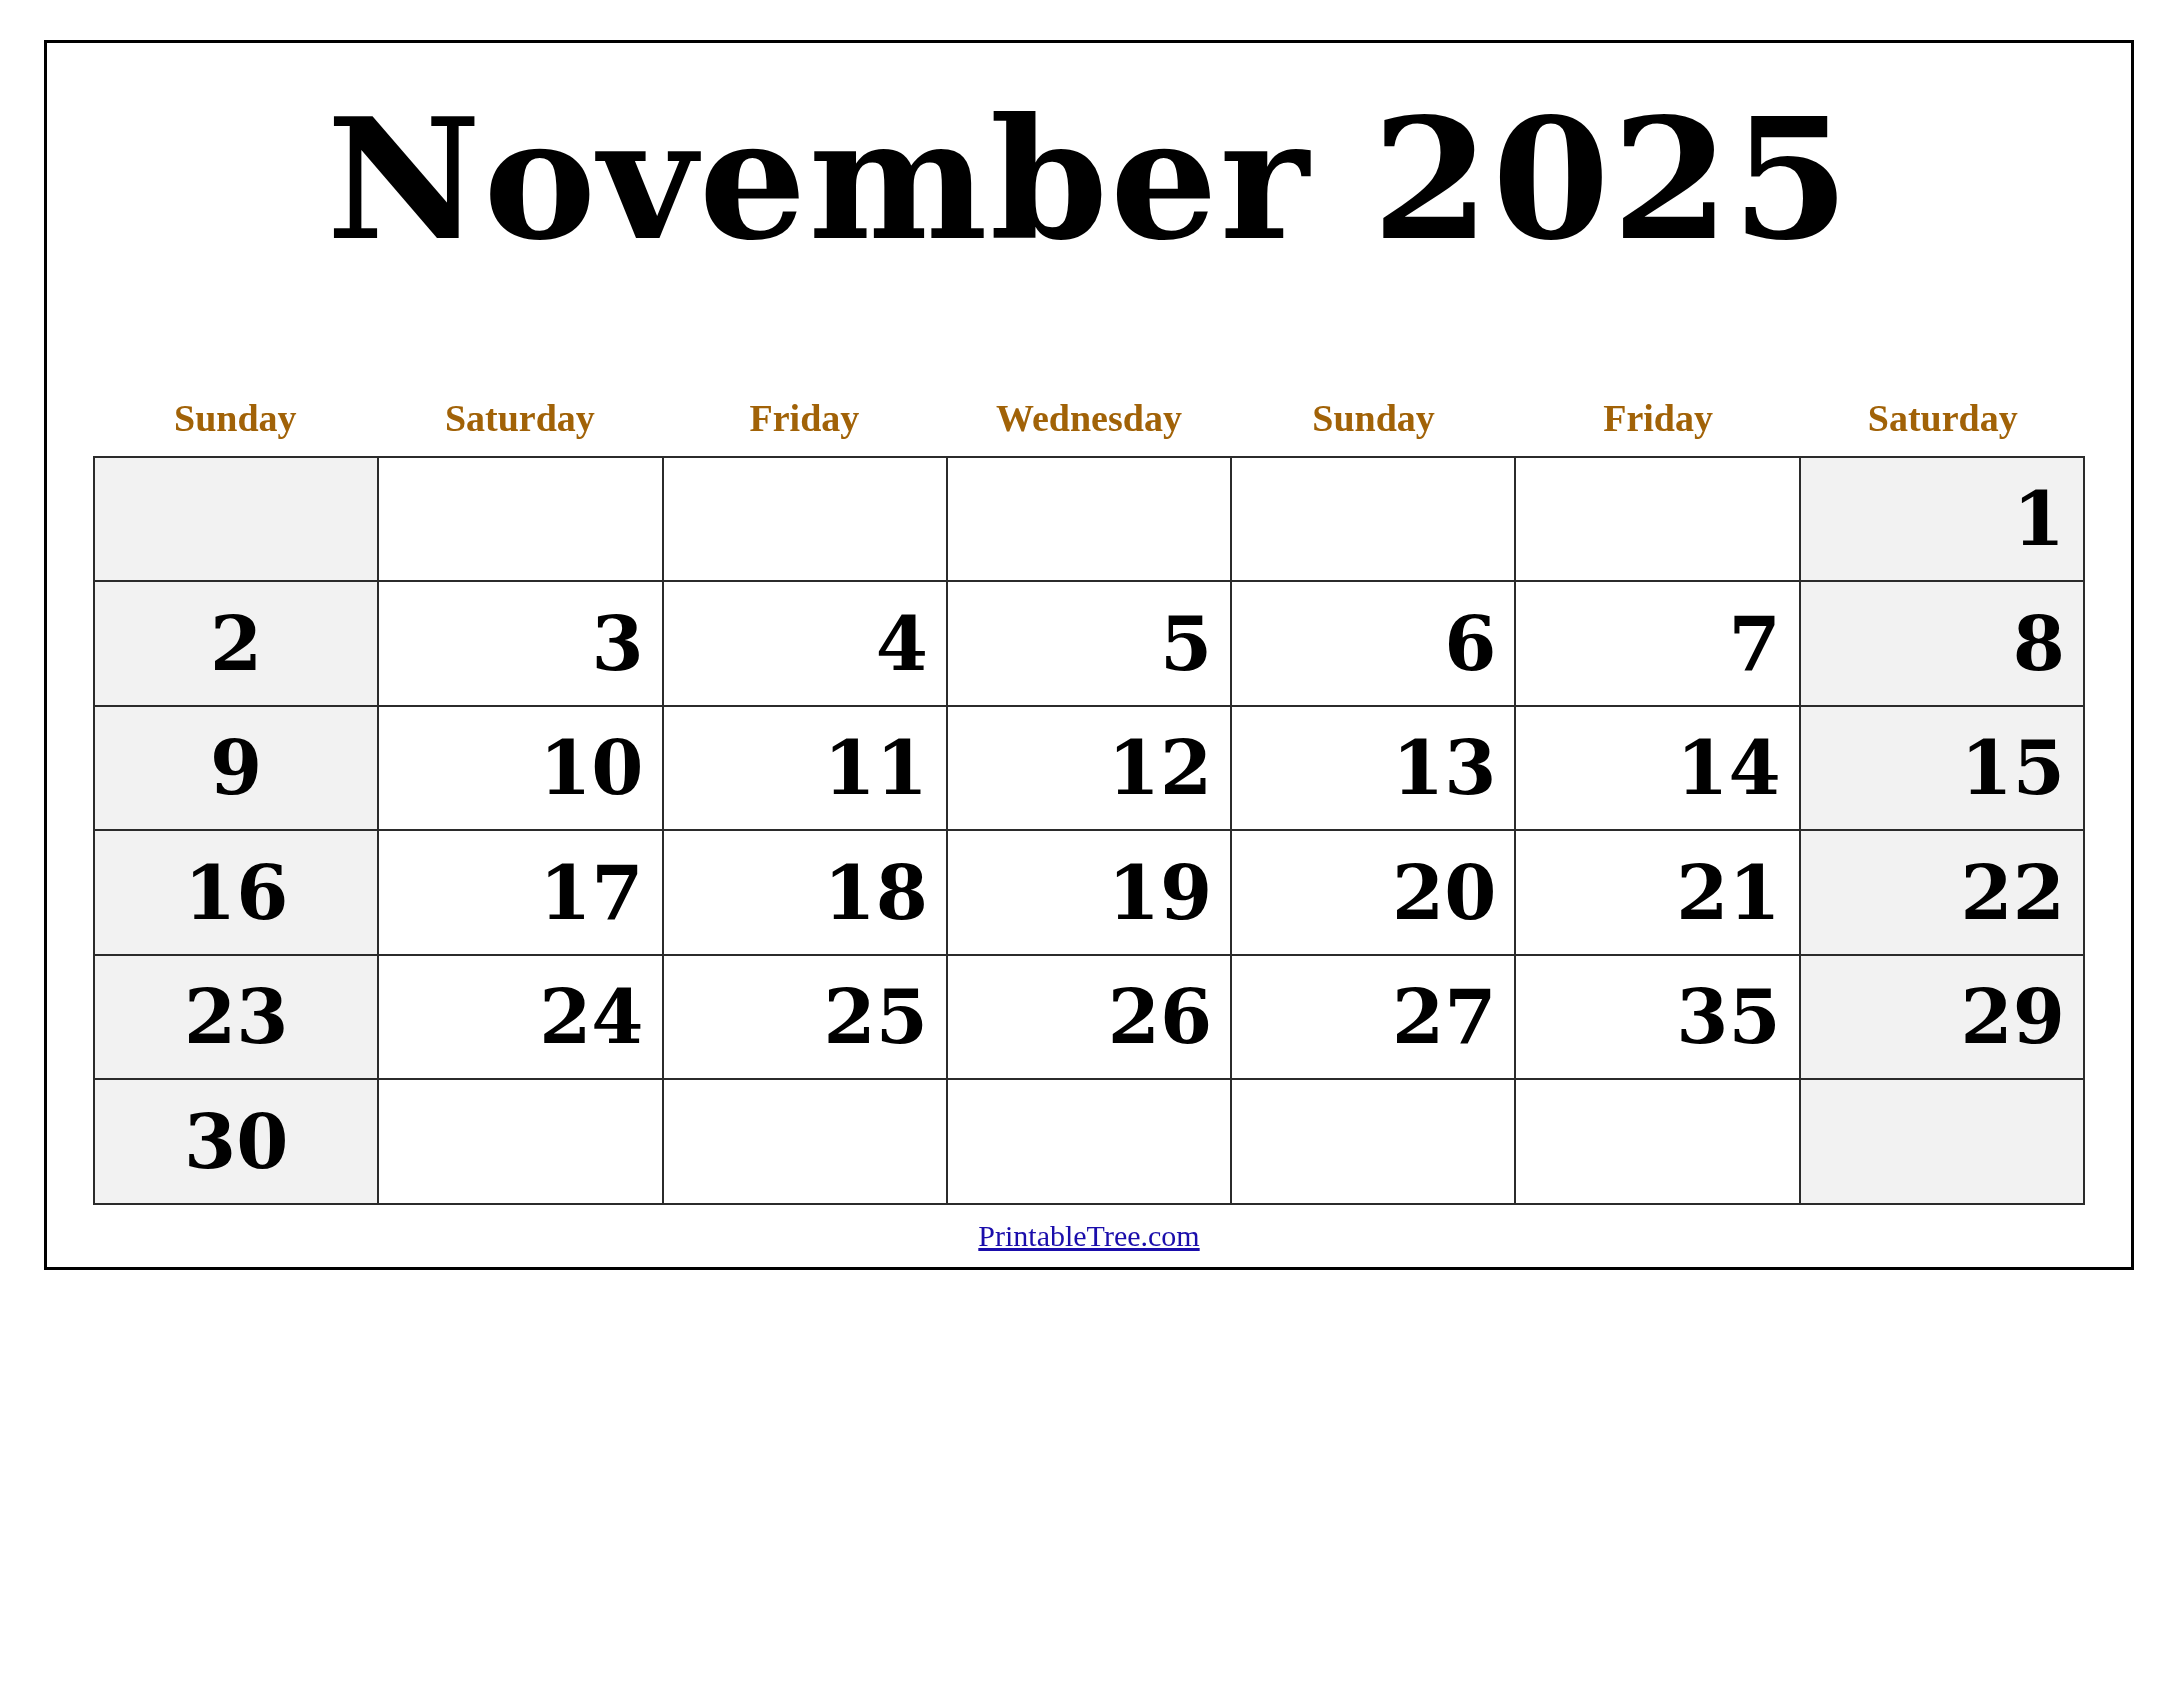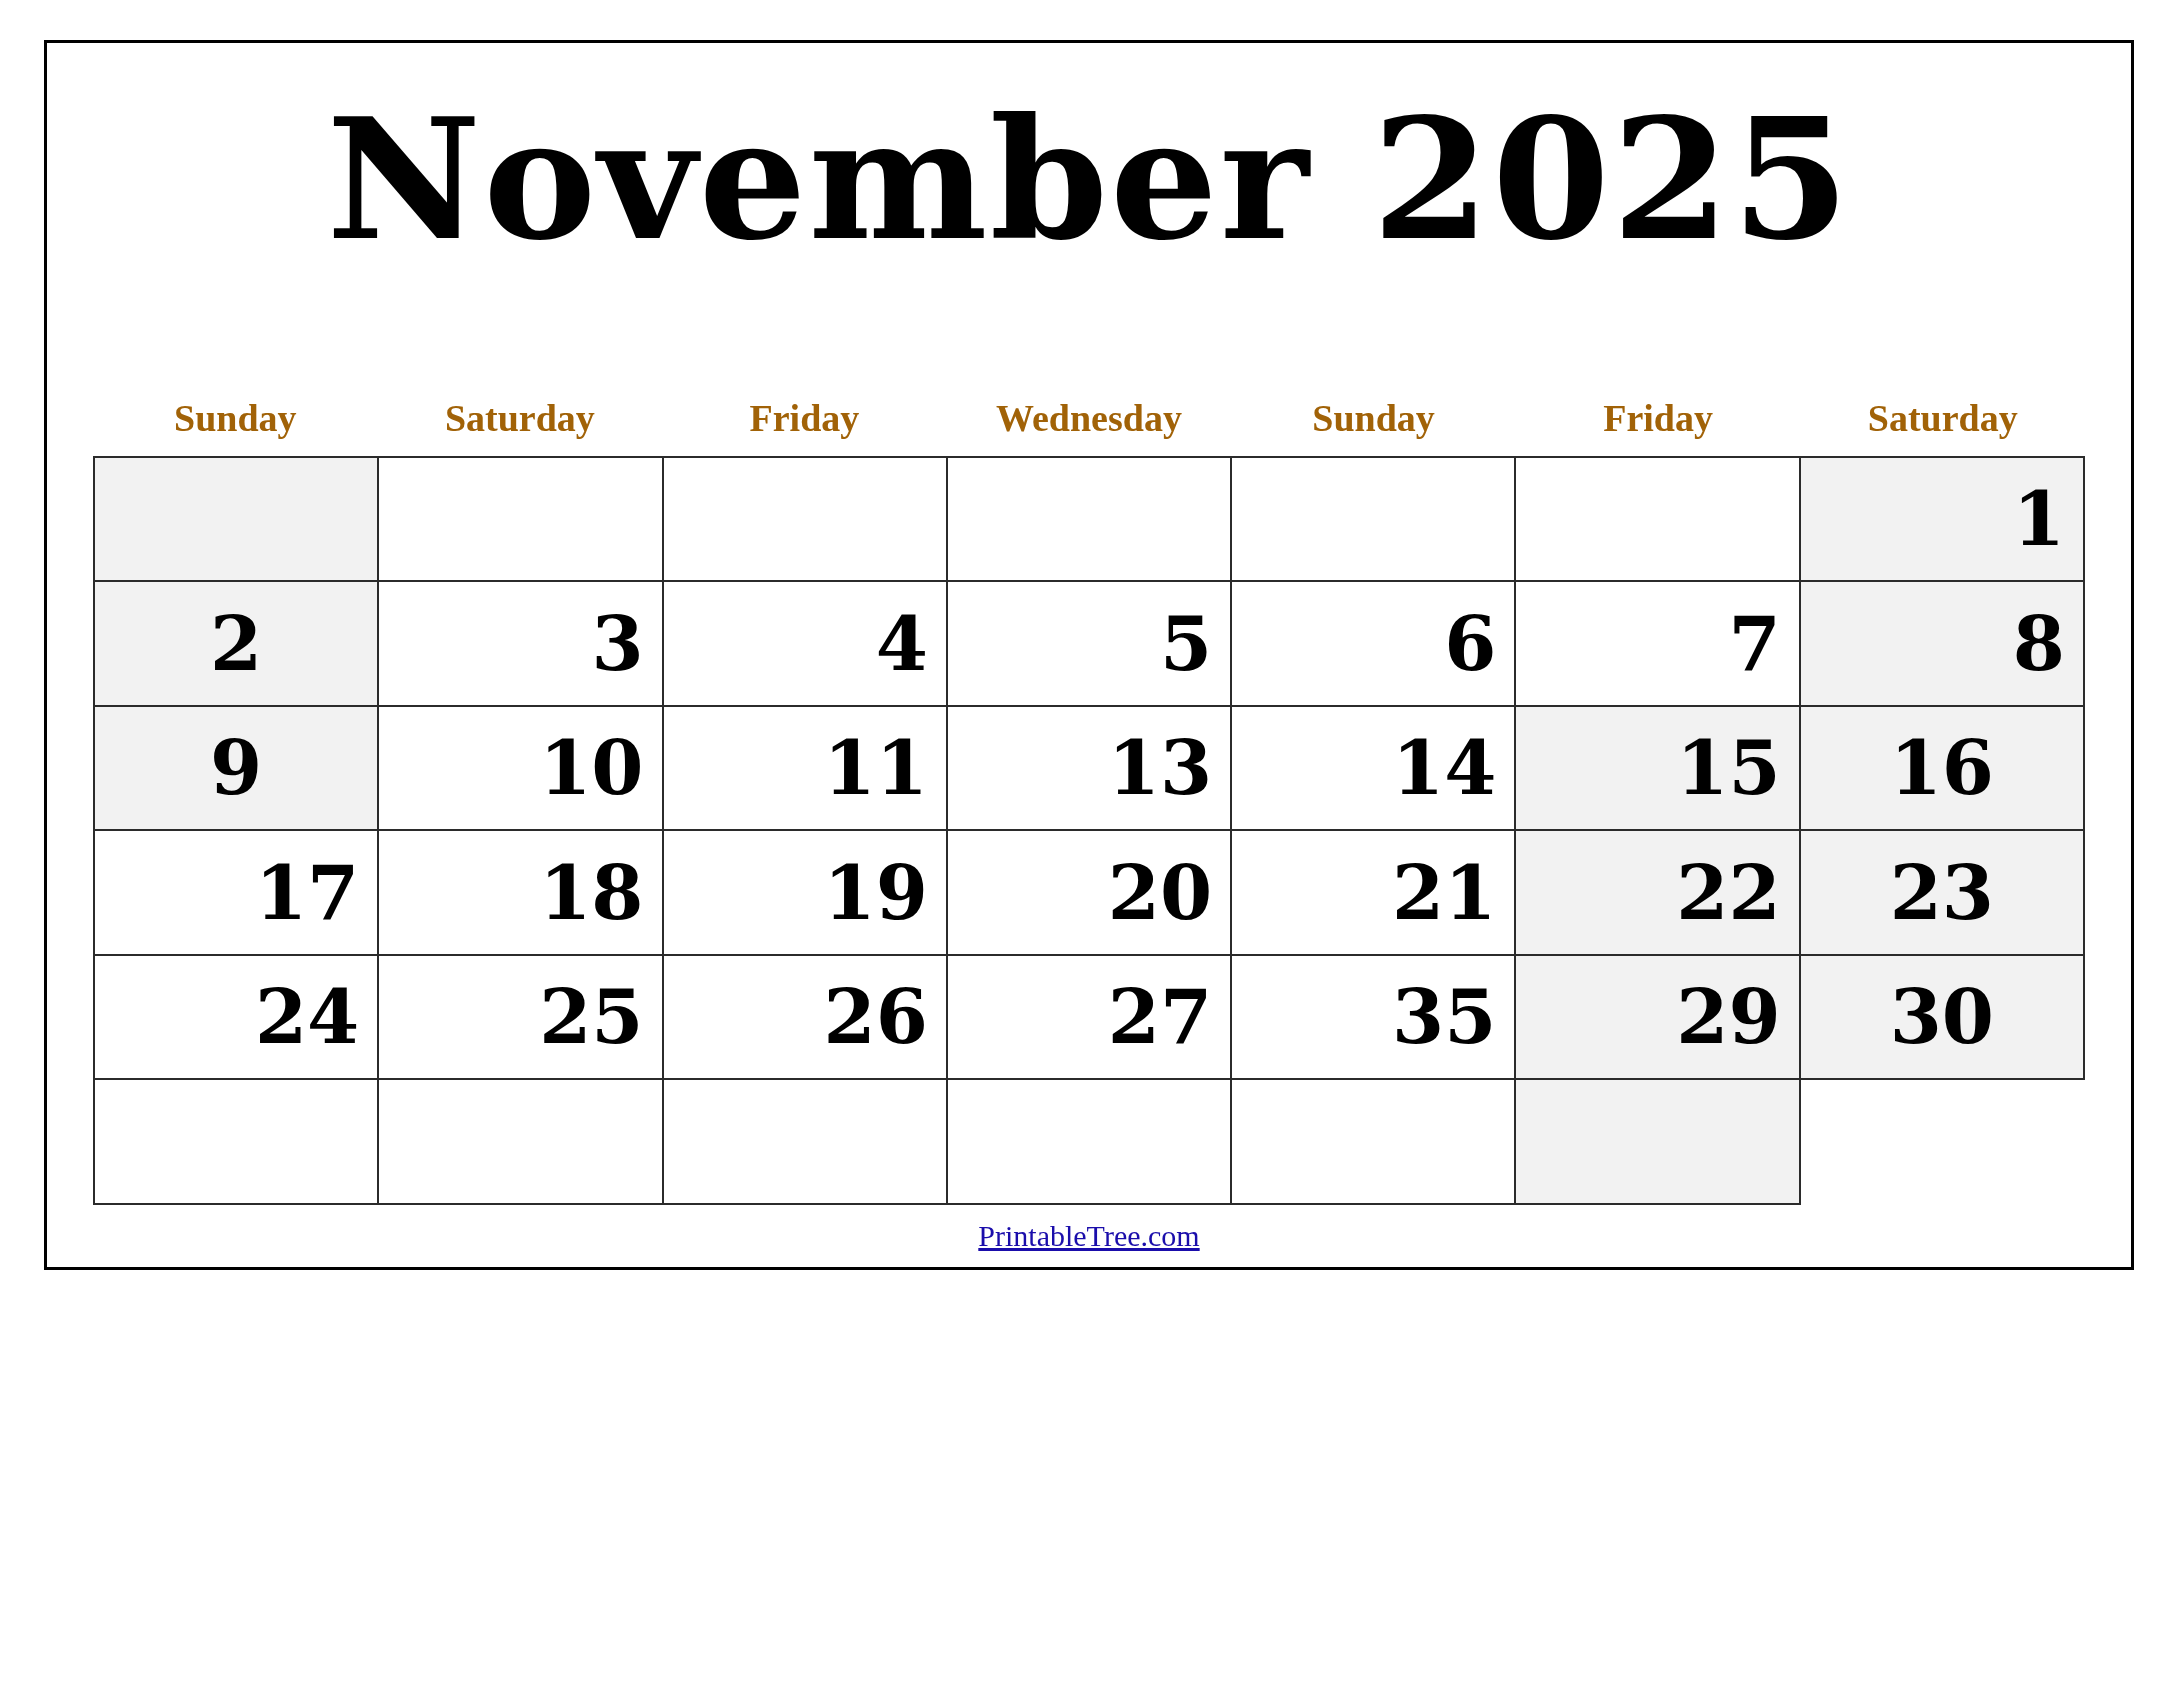--- a/index.html
+++ b/index.html
@@ -182,20 +182,23 @@
       <div class="cell weekend sun">
           <span class="daynum">9</span>
         </div>
       <div class="cell">
           <span class="daynum">10</span>
         </div>
       <div class="cell">
           <span class="daynum">11</span>
         </div>
       <div class="cell">
+          <span class="daynum">12</span>
+        </div>
+      <div class="cell">
           <span class="daynum">13</span>
         </div>
       <div class="cell">
           <span class="daynum">14</span>
         </div>
       <div class="cell weekend">
           <span class="daynum">15</span>
         </div>
 
       <div class="cell weekend sun">

